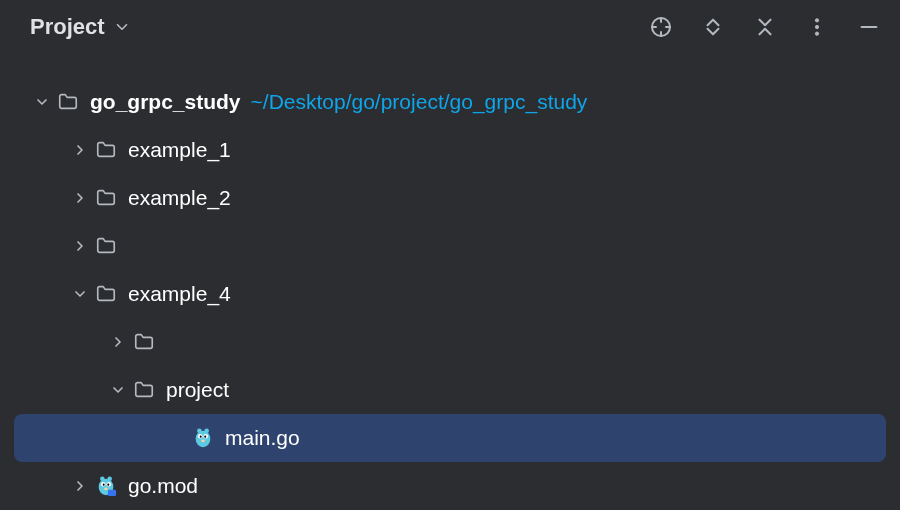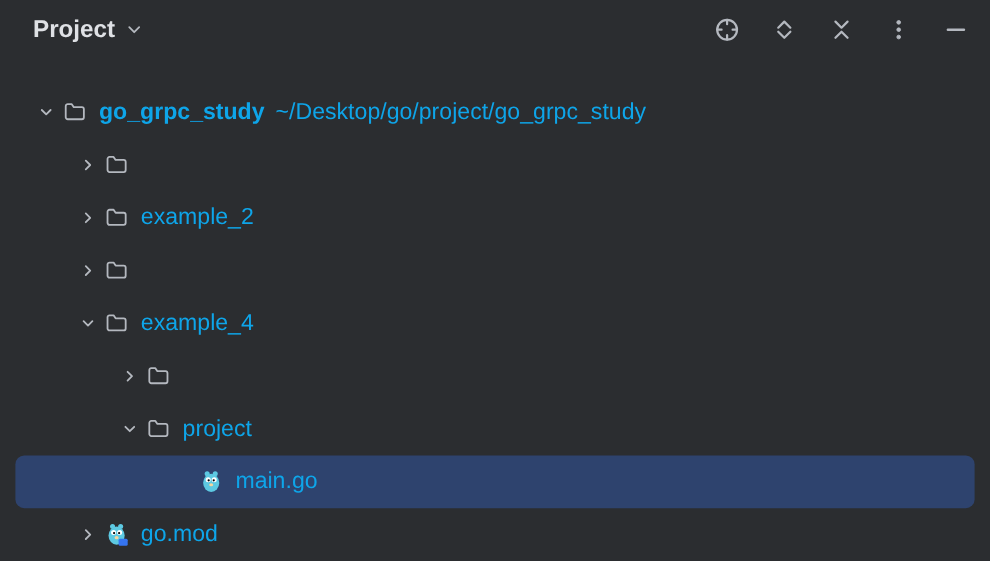--- a/index.html
+++ b/index.html
@@ -37,31 +37,31 @@
     display: flex; align-items: center;
     height: 48px;
     padding-left: 30px;
     gap: 0;
     cursor: pointer;
   }
   .row.selected {
     background: #2e436e;
     border-radius: 8px;
     margin: 0 14px;
-    padding-left: 16px;
+    padding-left: 27px;
   }
   .indent { display:inline-block; }
   .chevron {
     width: 24px; display:flex; align-items:center; justify-content:center;
     flex-shrink:0;
   }
   .chevron svg { stroke: #b4b8bf; fill: none; }
   .icon { width: 28px; display:flex; align-items:center; justify-content:center; flex-shrink:0; margin-right: 8px; }
   .icon svg { display:block; }
-  .row-label { font-size: 21px; color: #0ea5e9; white-space: nowrap; }
+  .row-label { font-size: 21px; color: #ffffff; white-space: nowrap; }
   .row-label.bold { font-weight: 700; }
   .row-path { font-size: 21px; color: #0ea5e9; margin-left: 10px; white-space: nowrap; }
 
   
   .gopher {
     width: 22px; height: 22px;
   }
 
 </style>
 </head>
@@ -139,20 +139,21 @@
       <span class="chevron">
         <svg width="16" height="16" viewBox="0 0 24 24" stroke-width="2.5" stroke-linecap="round" stroke-linejoin="round">
             <polyline points="9 6 15 12 9 18"></polyline>
           </svg>
       </span>
       <span class="icon">
         <svg width="22" height="22" viewBox="0 0 24 24" fill="none" stroke="#b4b8bf" stroke-width="1.8" stroke-linejoin="round">
             <path d="M3 6a2 2 0 0 1 2-2h4l2 3h8a2 2 0 0 1 2 2v8a2 2 0 0 1-2 2H5a2 2 0 0 1-2-2V6z"></path>
           </svg>
       </span>
+      <span class="row-label">example_1</span>
     </div>
 
     <div class="row">
       <span class="indent" style="width:38px"></span>
       <span class="chevron">
         <svg width="16" height="16" viewBox="0 0 24 24" stroke-width="2.5" stroke-linecap="round" stroke-linejoin="round">
             <polyline points="9 6 15 12 9 18"></polyline>
           </svg>
       </span>
       <span class="icon">

